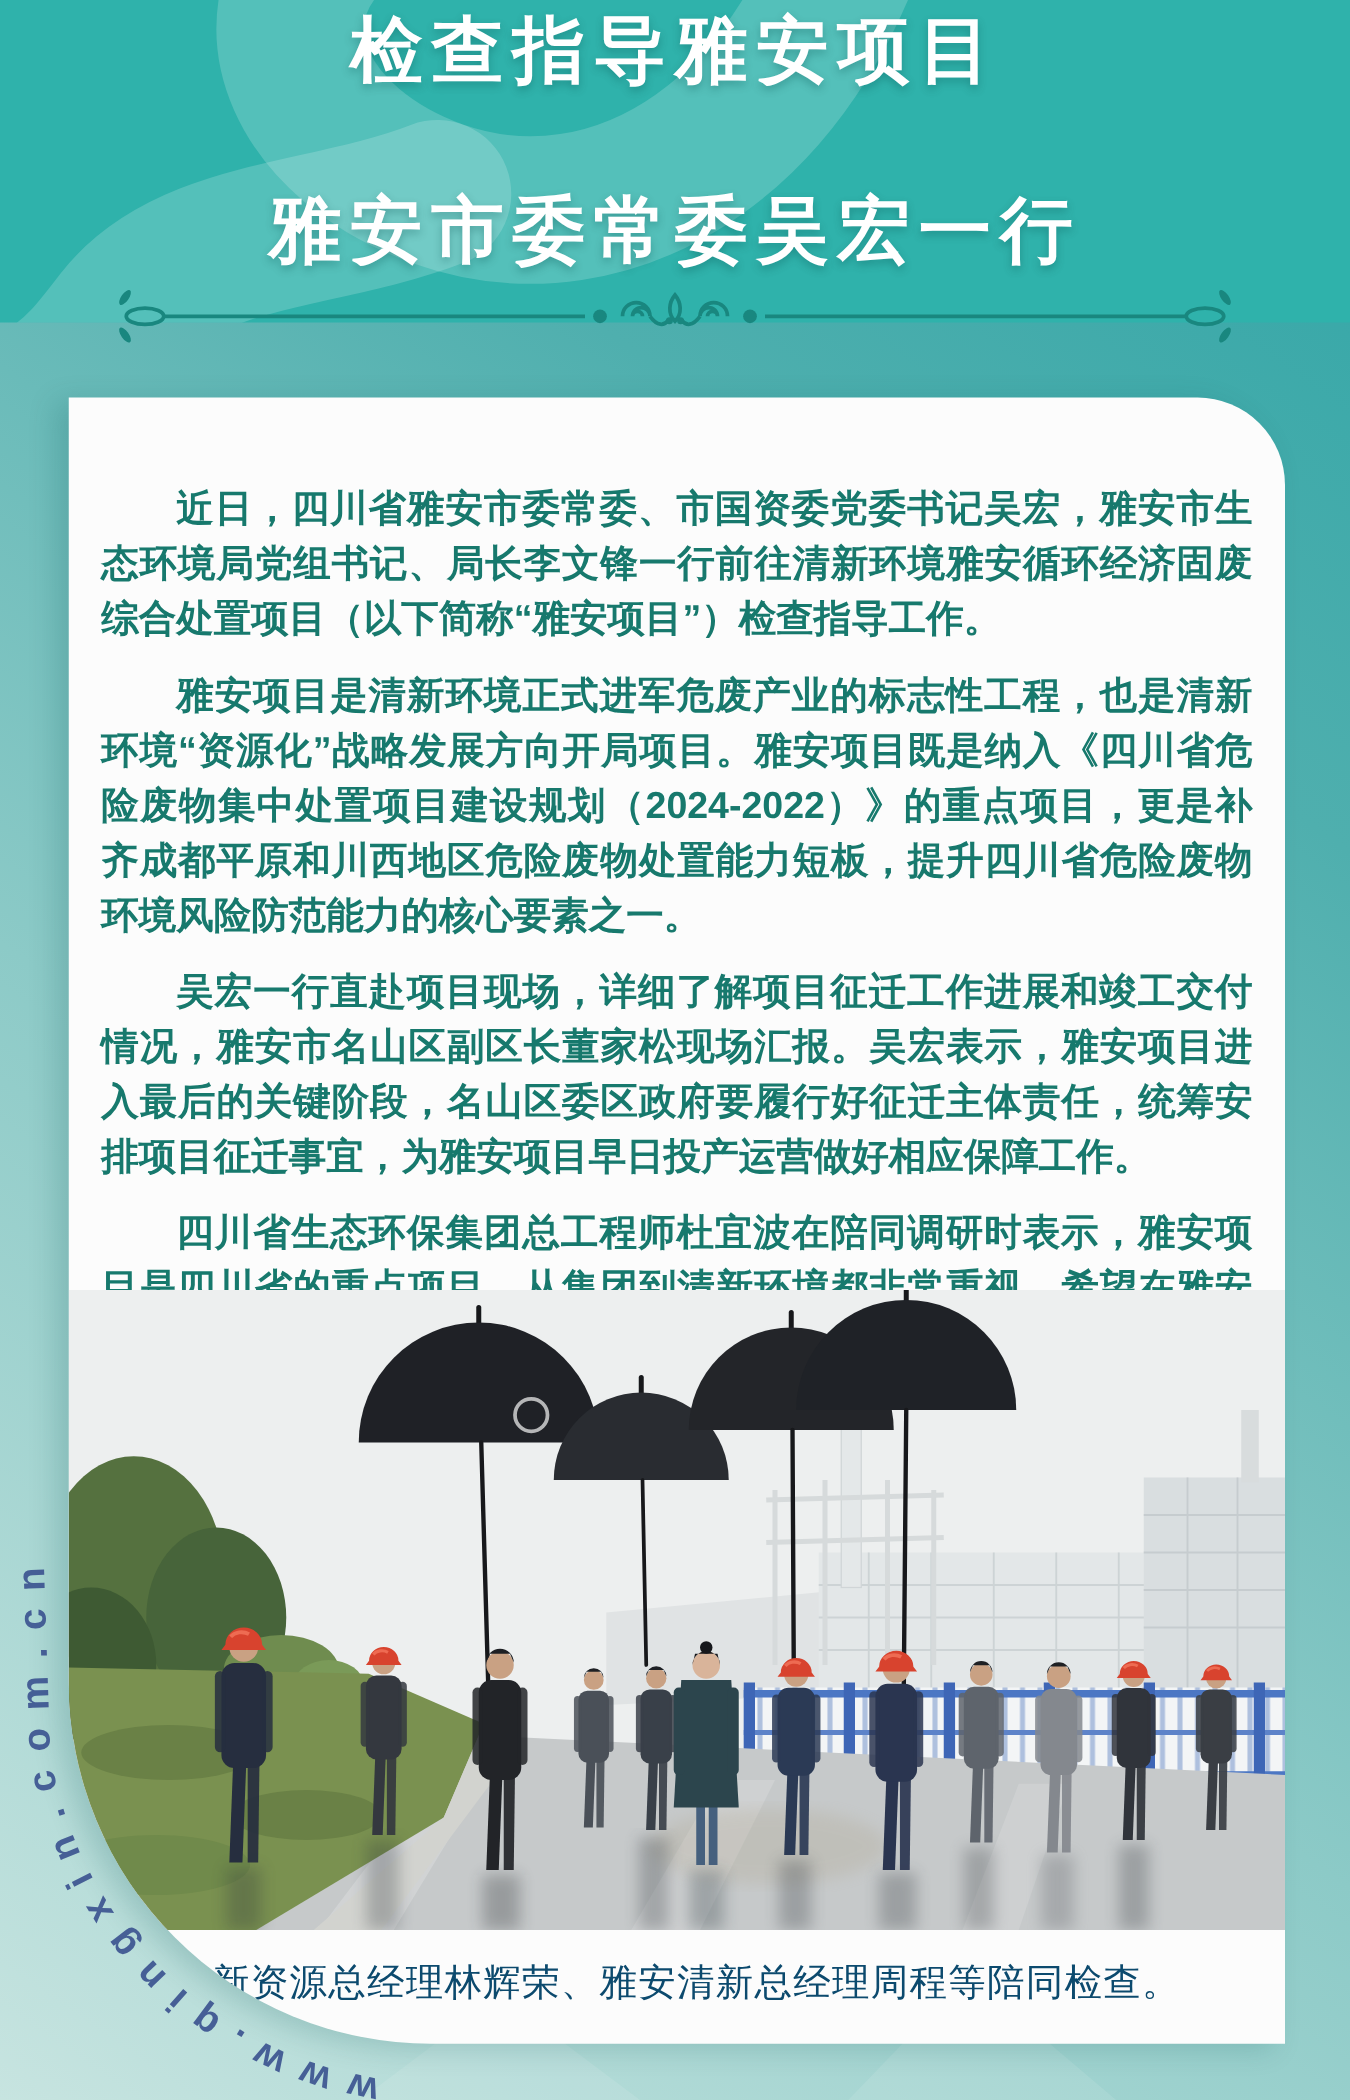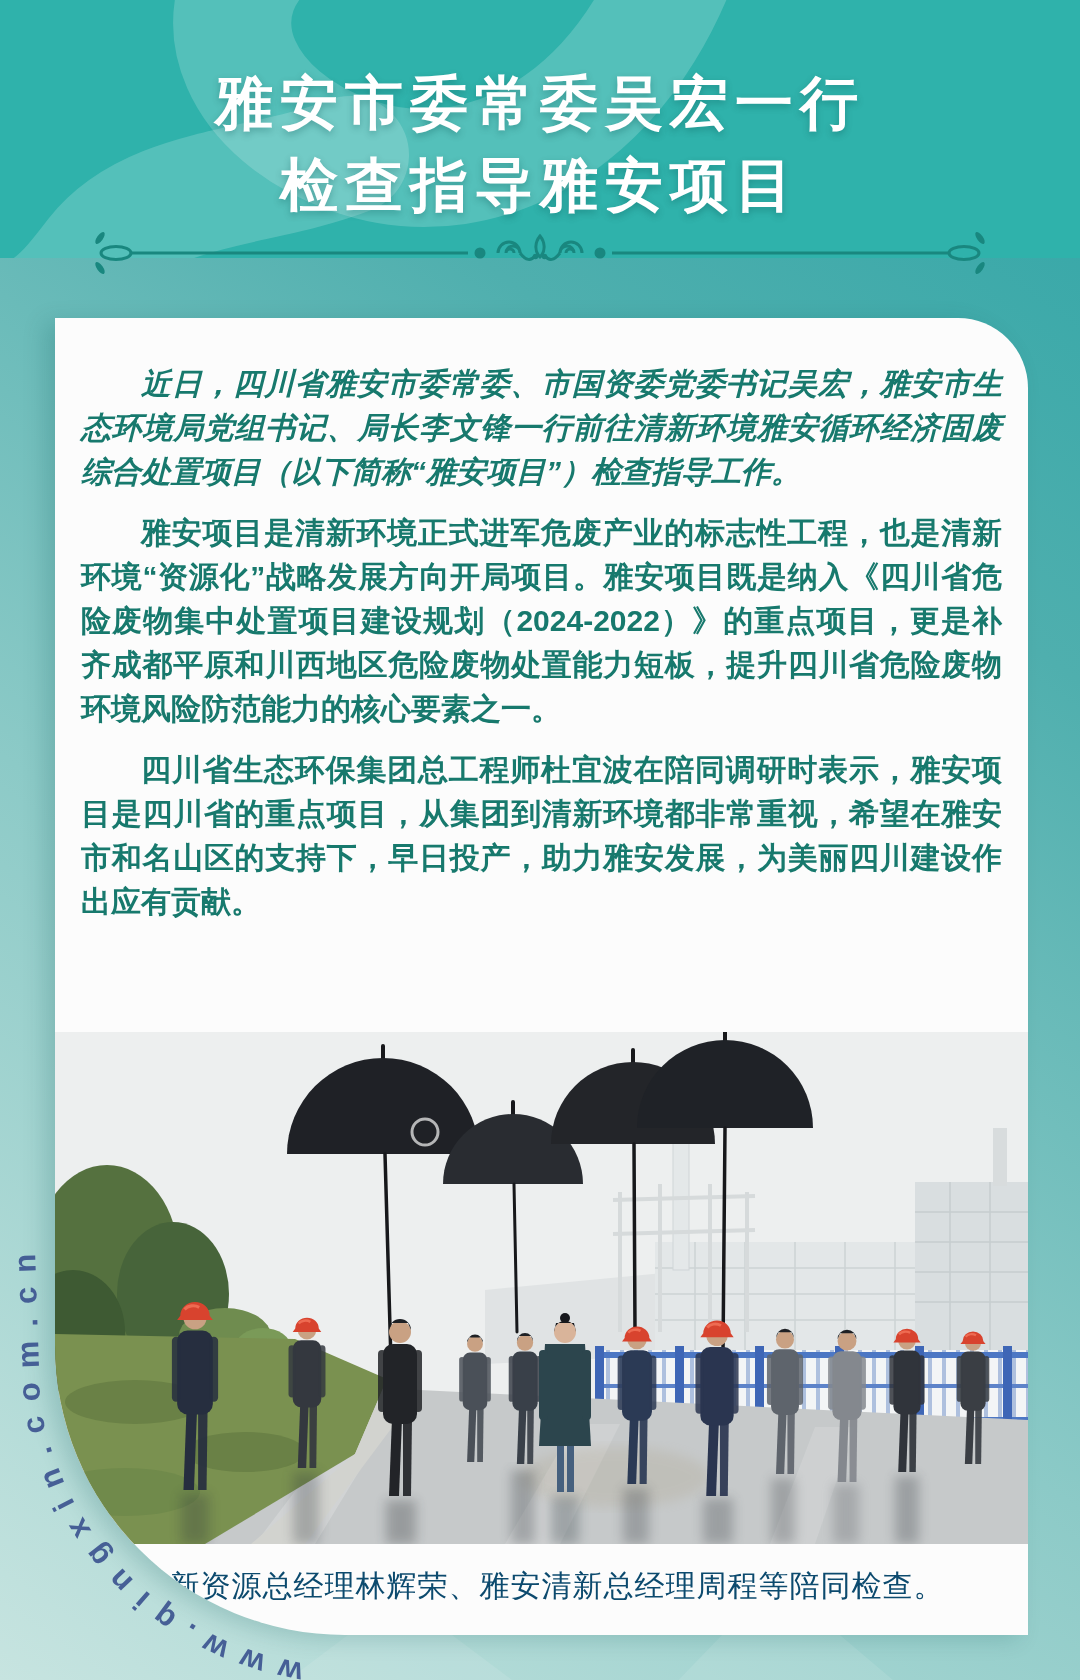--- a/index.html
+++ b/index.html
@@ -24,21 +24,21 @@
   
   .card{
     position:absolute;left:55px;top:318px;width:973px;height:1317px;z-index:3;
     background:#FCFCFC;border-radius:0 70px 0 290px;overflow:hidden;
     box-shadow:-10px 4px 22px rgba(0,75,75,.18);
   }
   .card .para{
     margin:0 26px 17px 26px;text-indent:2em;text-align:justify;
     font-size:30px;line-height:44px;font-weight:700;color:#17796D;
   }
-  .card .para:first-child{margin-top:44px;font-style:italic;}
+  .card .para:first-child{margin-top:68px;}
   .photo{position:absolute;left:0;top:714px;width:973px;height:512px;}
   .photo svg{display:block;}
   .caption{
     position:absolute;left:0;top:1248px;width:973px;text-align:center;
     font-size:30px;font-weight:400;color:#0c4a6e;letter-spacing:1px;
   }
   
   .urlcurve{position:absolute;left:0;top:0;width:1080px;height:1680px;z-index:4;pointer-events:none;}
   .urlcurve text{
     font-family:"Liberation Sans","DejaVu Sans",sans-serif;
@@ -57,22 +57,22 @@
     <svg width="1080" height="258" viewBox="0 0 1080 258">
       <g fill="none" stroke="#FFFFFF" stroke-opacity="0.18" stroke-width="118" stroke-linecap="round">
         <path d="M 700 -110 C 650 110 490 205 350 155 C 240 115 200 20 260 -45"></path>
         <path d="M 350 155 C 260 190 150 185 95 255 C 60 300 40 330 -50 330"></path>
       </g>
     </svg>
   </div>
 
   <div class="hdr">
     <h1 style="margin:0;font-size:inherit;">
+      <span class="t t2">检查指导雅安项目</span>
       <span class="t t1">雅安市委常委吴宏一行</span>
-      <span class="t t2">检查指导雅安项目</span>
     </h1>
   </div>
 
   <svg class="divider" width="900" height="46" viewBox="0 0 900 46">
     <g id="dleft" fill="none" stroke="#19877F" stroke-width="3">
       <ellipse cx="26" cy="23" rx="15" ry="6.5"></ellipse>
       <ellipse cx="10" cy="8" rx="7" ry="3" fill="#19877F" stroke="none" transform="rotate(-55 10 8)"></ellipse>
       <ellipse cx="10" cy="38" rx="7" ry="3" fill="#19877F" stroke="none" transform="rotate(55 10 38)"></ellipse>
       <line x1="41" y1="23" x2="378" y2="23"></line>
       <circle cx="390" cy="23" r="5.5" fill="#19877F" stroke="none"></circle>
@@ -80,20 +80,21 @@
       <path d="M 430 23 C 436 31 441 31 445 26"></path>
       <circle cx="445.5" cy="26.5" r="2.8" fill="#19877F" stroke="none"></circle>
     </g>
     <use href="#dleft" transform="translate(900 0) scale(-1 1)"></use>
     <path d="M 450 27 C 444 21 445 12 450 6 C 455 12 456 21 450 27 Z" fill="none" stroke="#19877F" stroke-width="3"></path>
   </svg>
 
   <main class="card">
     <p class="para">近日，四川省雅安市委常委、市国资委党委书记吴宏，雅安市生态环境局党组书记、局长李文锋一行前往清新环境雅安循环经济固废综合处置项目（以下简称“雅安项目”）检查指导工作。</p>
     <p class="para">雅安项目是清新环境正式进军危废产业的标志性工程，也是清新环境“资源化”战略发展方向开局项目。雅安项目既是纳入《四川省危险废物集中处置项目建设规划（2024-2022）》的重点项目，更是补齐成都平原和川西地区危险废物处置能力短板，提升四川省危险废物环境风险防范能力的核心要素之一。</p>
+    <p class="para">吴宏一行直赴项目现场，详细了解项目征迁工作进展和竣工交付情况，雅安市名山区副区长董家松现场汇报。吴宏表示，雅安项目进入最后的关键阶段，名山区委区政府要履行好征迁主体责任，统筹安排项目征迁事宜，为雅安项目早日投产运营做好相应保障工作。</p>
     <p class="para">四川省生态环保集团总工程师杜宜波在陪同调研时表示，雅安项目是四川省的重点项目，从集团到清新环境都非常重视，希望在雅安市和名山区的支持下，早日投产，助力雅安发展，为美丽四川建设作出应有贡献。</p>
 
     <figure class="photo" style="margin:0" role="img" aria-label="检查组一行撑黑伞、戴红色安全帽走在雨后厂区道路上，左侧为绿化带，远处为厂房与蓝白围栏">
       <svg width="973" height="512" viewBox="0 0 973 512">
         <defs>
           <pattern id="pk" width="14" height="80" patternUnits="userSpaceOnUse">
             <rect width="14" height="80" fill="#F3F5F6"></rect>
             <rect x="5" width="4" height="80" fill="#AEC0DE"></rect>
           </pattern>
           <filter id="blur6">

